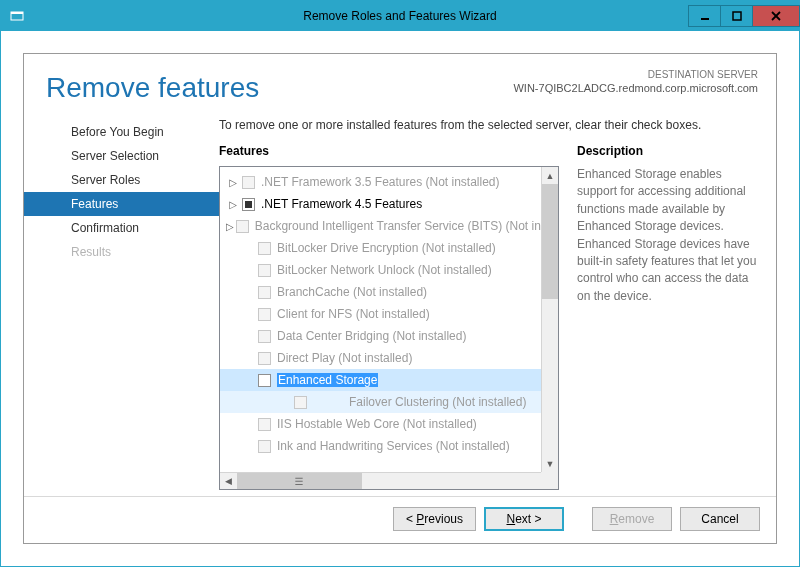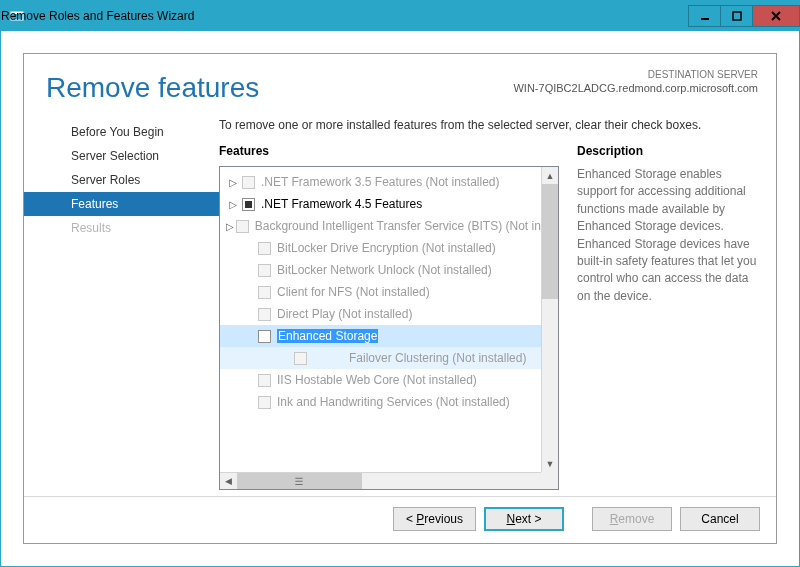--- a/index.html
+++ b/index.html
@@ -30,20 +30,21 @@
   }
   .titlebar-icon {
     width: 16px; height: 16px;
     margin-left: 8px;
     display:flex;align-items:center;justify-content:center;
     font-size:12px;color:#fff;
   }
   .titlebar-title {
     position: absolute;
     left: 0; right: 0;
+    text-align: center;
     font-size: 12px;
     color: #000;
   }
   .titlebar-buttons {
     margin-left: auto;
     display: flex;
     z-index:2;
   }
   .titlebar-btn {
     width: 33px;
@@ -298,20 +299,21 @@
       </div>
     </div>
 
     <div class="body-row">
 
       <div class="nav" id="nav">
           <div class="nav-item">Before You Begin</div>
           <div class="nav-item">Server Selection</div>
           <div class="nav-item">Server Roles</div>
           <div class="nav-item selected">Features</div>
+          <div class="nav-item">Confirmation</div>
           <div class="nav-item disabled">Results</div>
         </div>
 
       <div class="main">
         <div class="instr">To remove one or more installed features from the selected server, clear their check boxes.</div>
         <div class="cols">
 
           <div class="features-col">
             <div class="col-head">Features</div>
             <div class="listbox">
@@ -338,21 +340,31 @@
                       <span>BitLocker Drive Encryption (Not installed)</span>
                     </div>
                     <div class="feat-row indent1">
                       <span class="expander"></span>
                       <span class="chk disabled"></span>
                       <span>BitLocker Network Unlock (Not installed)</span>
                     </div>
                     <div class="feat-row indent1">
                       <span class="expander"></span>
                       <span class="chk disabled"></span>
+                      <span>BranchCache (Not installed)</span>
+                    </div>
+                    <div class="feat-row indent1">
+                      <span class="expander"></span>
+                      <span class="chk disabled"></span>
                       <span>Client for NFS (Not installed)</span>
+                    </div>
+                    <div class="feat-row indent1">
+                      <span class="expander"></span>
+                      <span class="chk disabled"></span>
+                      <span>Data Center Bridging (Not installed)</span>
                     </div>
                     <div class="feat-row indent1">
                       <span class="expander"></span>
                       <span class="chk disabled"></span>
                       <span>Direct Play (Not installed)</span>
                     </div>
                     <div class="feat-row enabled selected indent1">
                       <span class="expander"></span>
                       <span class="chk"></span>
                       <span class="feat-label-hl">Enhanced Storage</span>

